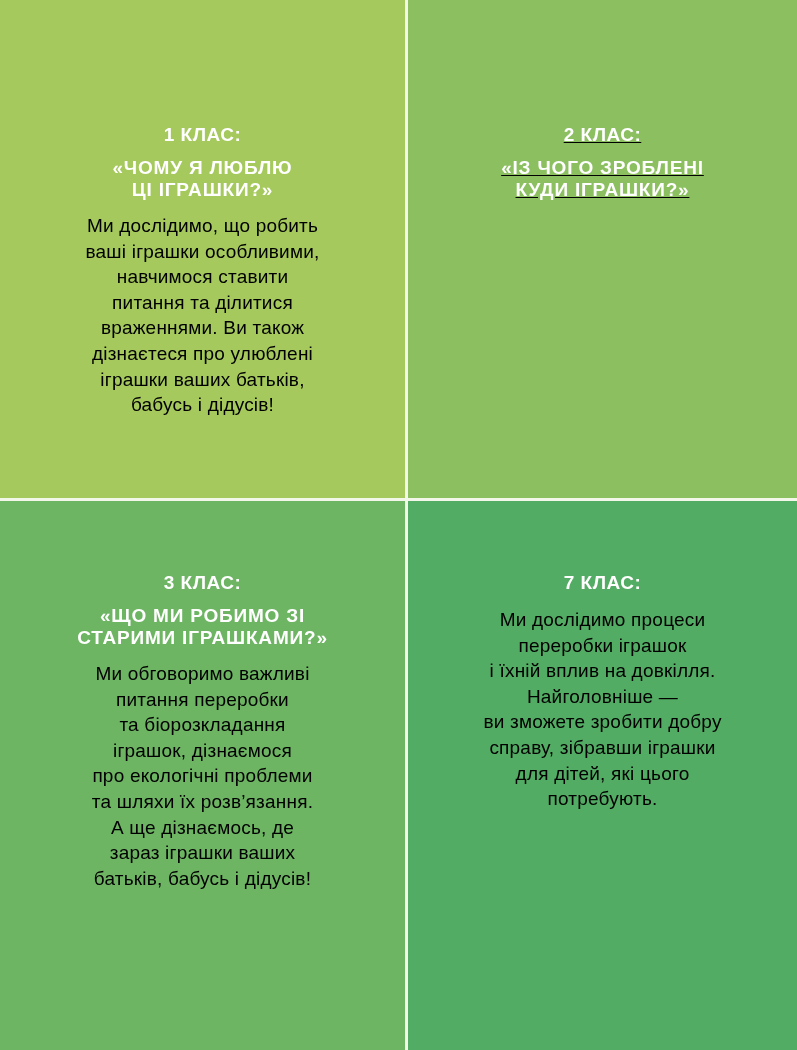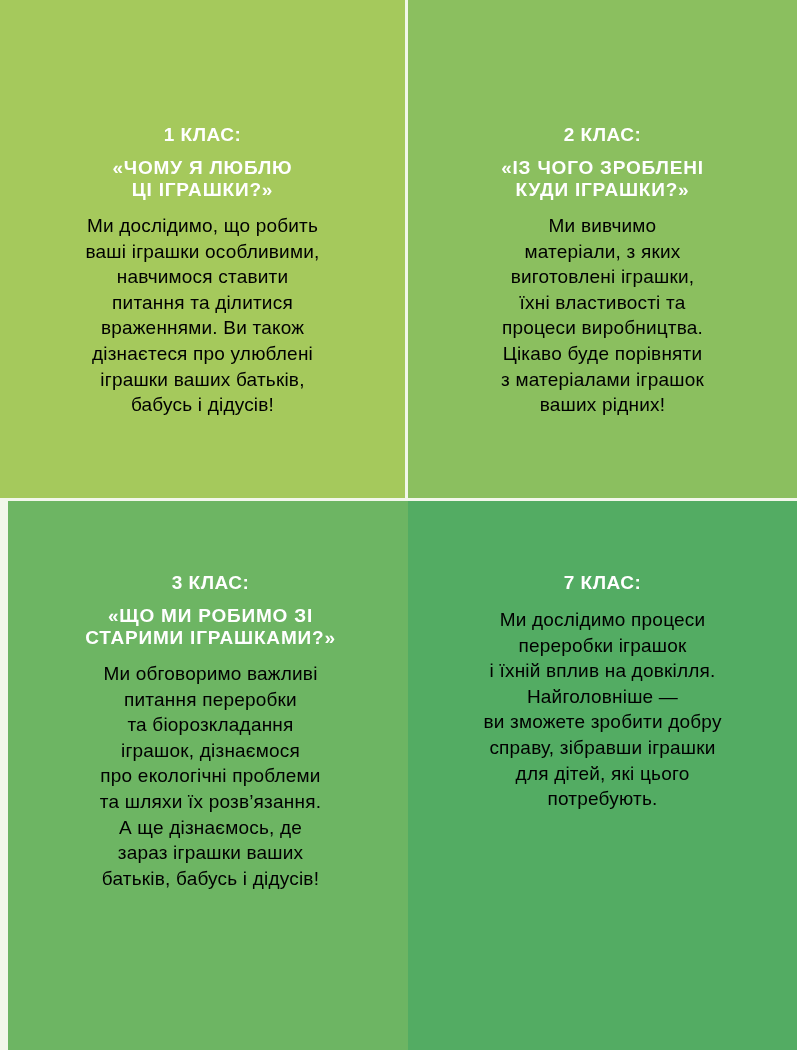--- a/index.html
+++ b/index.html
@@ -1,28 +1,28 @@
 <!DOCTYPE html>
 <html><head>
 <meta charset="utf-8">
 <style>
   html, body { margin:0; padding:0; }
   body { width:797px; height:1050px; overflow:hidden; background:#f2f7ea; font-family:"Liberation Sans", "DejaVu Sans", sans-serif; }
   .grid { position:relative; width:797px; height:1050px; }
   .panel { position:absolute; box-sizing:border-box; display:flex; flex-direction:column; align-items:center; text-align:center; }
   .p1 { left:0; top:0; width:405px; height:498px; background:#a5c95c; }
-  .p2 { left:408px; top:0; width:389px; height:498px; background:#8bbf5f; }
-  .p3 { left:8px; top:501px; width:405px; height:549px; background:#6db563; }
+  .p2 { left:408px; top:0; width:389px; height:498px; background:#8bbf5f;text-decoration:underline; }
+  .p3 { left:0; top:501px; width:405px; height:549px; background:#6db563; }
   .p4 { left:408px; top:501px; width:389px; height:549px; background:#53ac63; }
   .grade { color:#ffffff; font-weight:bold; font-size:19px; letter-spacing:0.5px; margin:0; line-height:24px; }
   .topic { color:#ffffff; font-weight:bold; font-size:19px; letter-spacing:0.8px; margin:10px 0 0 0; line-height:22px; white-space:pre-line; }
   .desc { color:#000000; font-size:19px; line-height:25.6px; margin:12px 0 0 0; white-space:pre-line; letter-spacing:0.2px; }
   .p1 .inner, .p2 .inner { padding-top:123px; }
   .p3 .inner, .p4 .inner { padding-top:70px; }
-  .inner { display:flex; flex-direction:column; align-items:center; }
+  .inner { display:flex; flex-direction:column; }
 </style>
 </head>
 <body>
 
 <div class="grid">
 
   <section class="panel p1">
     <div class="inner">
       <h2 class="grade">1 КЛАС:</h2>
       <h3 class="topic">«ЧОМУ Я ЛЮБЛЮ
@@ -36,28 +36,20 @@
 іграшки ваших батьків,
 бабусь і дідусів!</p>
     </div>
   </section>
 
   <section class="panel p2">
     <div class="inner">
       <h2 class="grade">2 КЛАС:</h2>
       <h3 class="topic">«ІЗ ЧОГО ЗРОБЛЕНІ
 КУДИ ІГРАШКИ?»</h3>
-      <p class="desc">Ми вивчимо
-матеріали, з яких
-виготовлені іграшки,
-їхні властивості та
-процеси виробництва.
-Цікаво буде порівняти
-з матеріалами іграшок
-ваших рідних!</p>
     </div>
   </section>
 
   <section class="panel p3">
     <div class="inner">
       <h2 class="grade">3 КЛАС:</h2>
       <h3 class="topic">«ЩО МИ РОБИМО ЗІ
 СТАРИМИ ІГРАШКАМИ?»</h3>
       <p class="desc">Ми обговоримо важливі
 питання переробки

